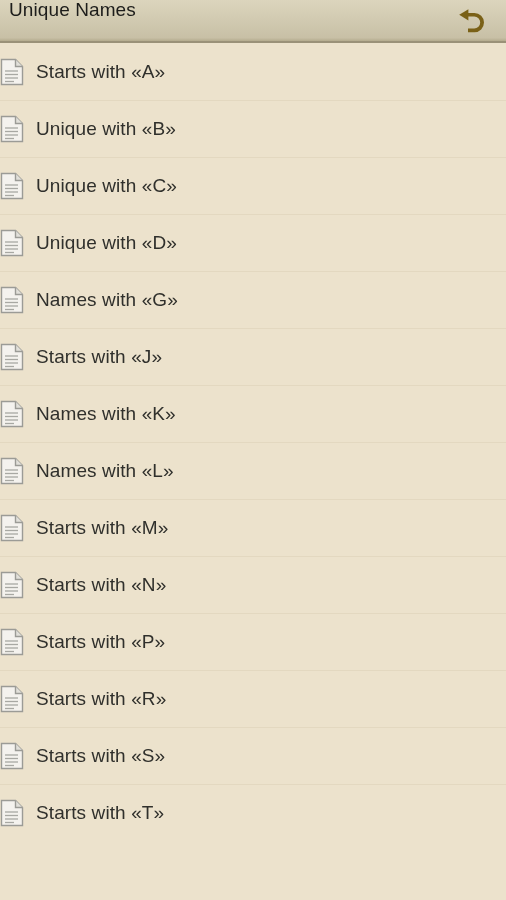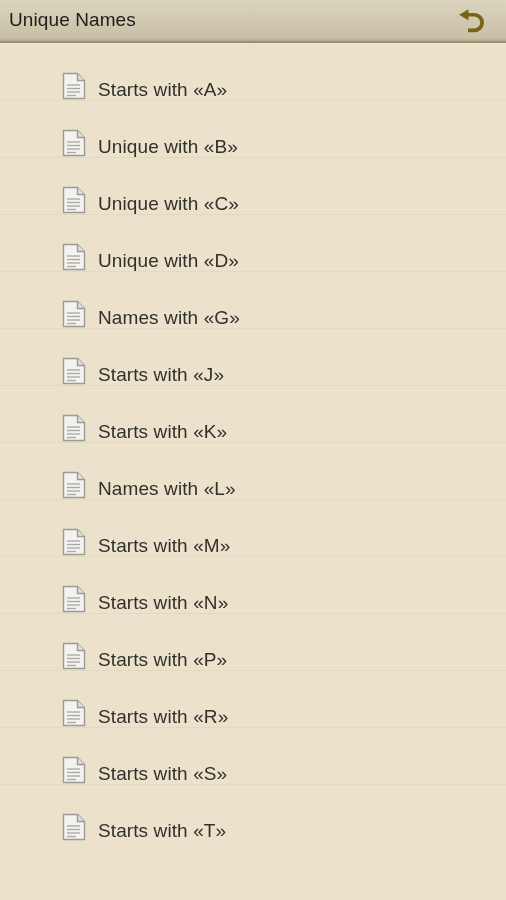--- a/index.html
+++ b/index.html
@@ -30,21 +30,20 @@
     position: relative;
     height: 43px;
     flex: 0 0 43px;
     background: linear-gradient(to bottom,
                 #dcd5bd 0%,
                 #d3ccb3 40%,
                 #c8c0a6 92%,
                 #b4ab8e 100%);
     border-bottom: 2px solid #9a9178;
     display: flex;
-    align-items: center;
     justify-content: space-between;
     padding: 0 10px 0 9px;
   }
 
   .titlebar-title {
     font-size: 19px;
     line-height: 1;
     color: #1d1d1b;
     letter-spacing: 0.1px;
     white-space: nowrap;
@@ -74,22 +73,21 @@
   .list {
     flex: 1 1 auto;
     background: #ece2cc;
     overflow: hidden;
   }
 
   .list-item {
     position: relative;
     height: 57px;
     display: flex;
-    align-items: flex-end;
-    padding-left: 62px;
+    align-items: center;
     background: #ece2cc;
     cursor: pointer;
   }
 
   .list-item + .list-item::before {
     content: "";
     position: absolute;
     top: 0;
     left: 0;
     right: 0;
@@ -247,21 +245,21 @@
           <path d="M1.5 1.5 H15.5 L22.5 8.5 V26.5 H1.5 Z" fill="#f4f2ee" stroke="#9b9b96" stroke-width="1.4"></path>
           <path d="M15.5 1.5 V8.5 H22.5" fill="#e2e0da" stroke="#9b9b96" stroke-width="1.4"></path>
           <g stroke="#a8a8a3" stroke-width="1.3">
             <line x1="5" y1="13" x2="18" y2="13"></line>
             <line x1="5" y1="16.5" x2="18" y2="16.5"></line>
             <line x1="5" y1="20" x2="18" y2="20"></line>
             <line x1="5" y1="23.5" x2="14" y2="23.5"></line>
           </g>
         </svg>
       </span>
-      <span class="list-item-label">Starts with «K»</span>
+      <span class="list-item-label">Names with «K»</span>
     </div>
 
     <div class="list-item">
       <span class="doc-icon">
         <svg width="24" height="28" viewBox="0 0 24 28" aria-hidden="true">
           <path d="M1.5 1.5 H15.5 L22.5 8.5 V26.5 H1.5 Z" fill="#f4f2ee" stroke="#9b9b96" stroke-width="1.4"></path>
           <path d="M15.5 1.5 V8.5 H22.5" fill="#e2e0da" stroke="#9b9b96" stroke-width="1.4"></path>
           <g stroke="#a8a8a3" stroke-width="1.3">
             <line x1="5" y1="13" x2="18" y2="13"></line>
             <line x1="5" y1="16.5" x2="18" y2="16.5"></line>

